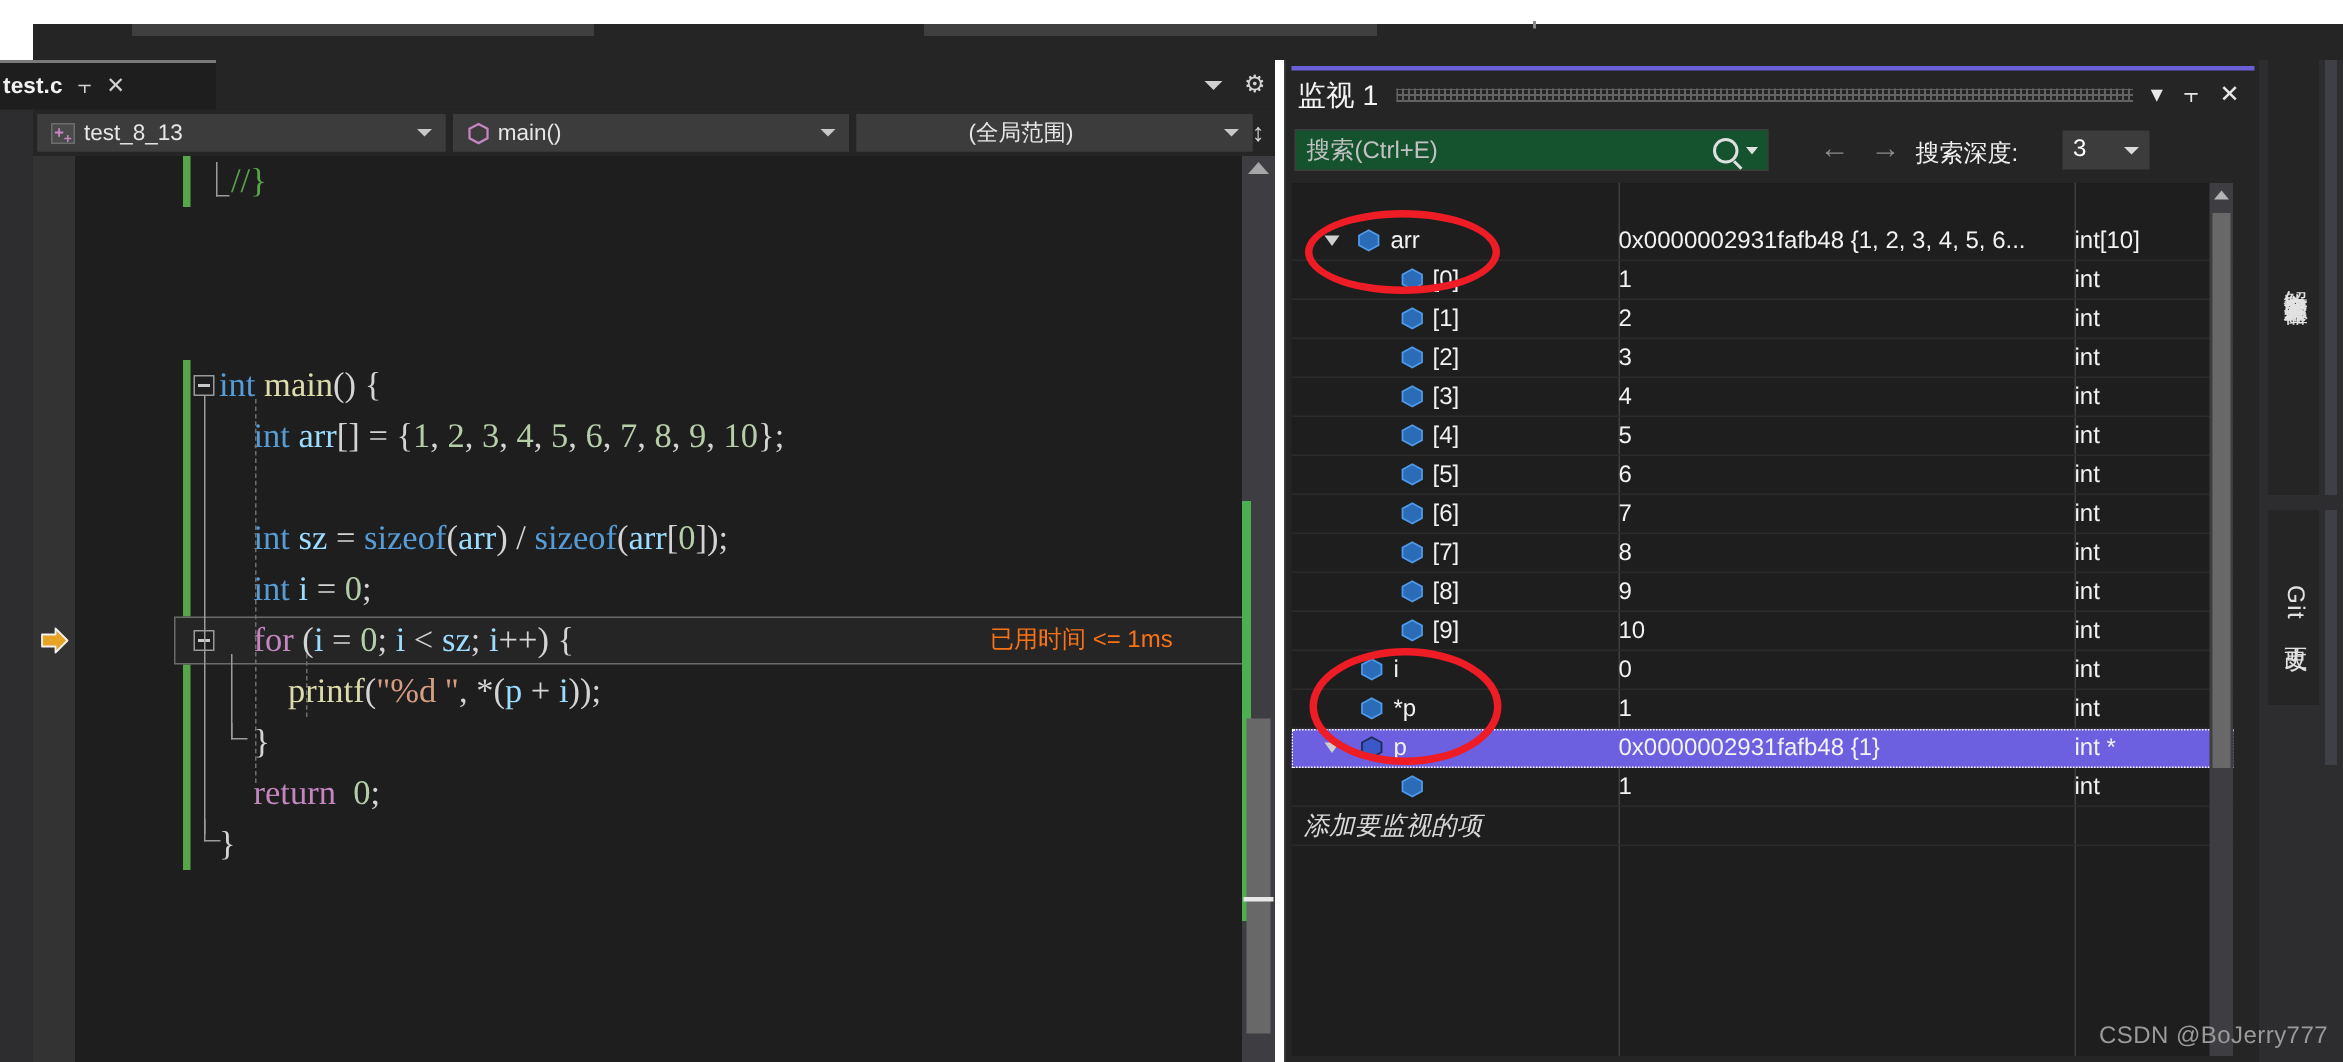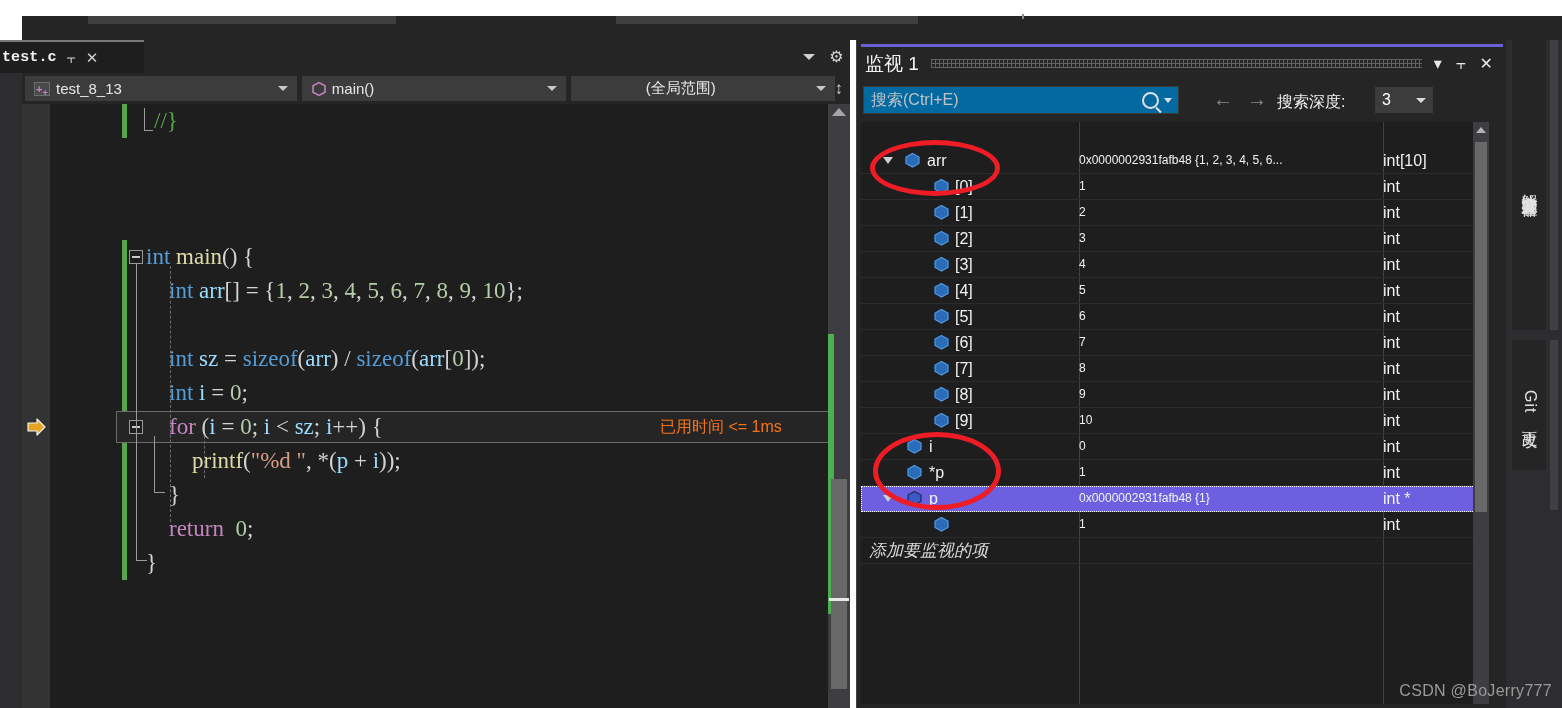--- a/index.html
+++ b/index.html
@@ -53,21 +53,20 @@
     position: absolute; left: 0; top: 0; height: 33px;
     background: #1e1e1e;
     border-top: 2px solid #7a7a7a;
     display: flex; align-items: center;
     padding: 0 10px 0 8px;
     box-sizing: border-box;
   }
   .doc-tab .tab-label {
     color: #f1f1f1; font-size: 15px; font-weight: bold;
     letter-spacing: .1px;
-    font-family: Liberation Mono, monospace;
   }
   .tab-pin, .tab-close {
     color: #d0d0d0; font-size: 15px; margin-left: 10px; line-height: 1;
   }
   .tabstrip-right {
     position: absolute; right: 6px; top: 0; height: 33px;
     display: flex; align-items: center; gap: 14px;
   }
   .caret-dn {
     width: 0; height: 0;
@@ -237,21 +236,21 @@
   .wt-btn {
     color: #e8e8e8; font-size: 16px; margin-right: 14px; line-height: 1;
   }
 
   .watch-toolbar {
     position: absolute; left: 0; top: 44px; width: 650px; height: 34px;
     display: flex; align-items: center;
   }
   .search-box {
     position: absolute; left: 6px; top: 2px; width: 316px; height: 28px;
-    background: #0369a1; border: 1px solid #3c3c3c; box-sizing: border-box;
+    background: #14532d; border: 1px solid #3c3c3c; box-sizing: border-box;
     display: flex; align-items: center;
   }
   .search-ph {
     color: #c2c2c2; font-size: 16px; margin-left: 7px;
   }
   .search-icons {
     margin-left: auto; display: flex; align-items: center; gap: 5px;
     margin-right: 6px;
   }
   .mag {
@@ -328,21 +327,21 @@
   }
   .cube {
     position: absolute; width: 17px; height: 17px;
   }
   .name-text {
     position: absolute; color: #f2f2f2; font-size: 16px; line-height: 25px;
     white-space: nowrap;
   }
   .cell-value {
     position: absolute; left: 218px; top: 0; height: 25px; line-height: 25px;
-    color: #f2f2f2; font-size: 12px; white-space: nowrap; overflow: hidden;
+    color: #f2f2f2; font-size: 16px; white-space: nowrap; overflow: hidden;
   }
   .cell-type {
     position: absolute; left: 522px; top: 0; height: 25px; line-height: 25px;
     color: #f2f2f2; font-size: 16px; white-space: nowrap;
   }
   .add-row-text {
     position: absolute; left: 8px; top: 0; height: 25px; line-height: 25px;
     color: #d8d8d8; font-size: 17px; font-style: italic;
   }
   .grid-scroll {

